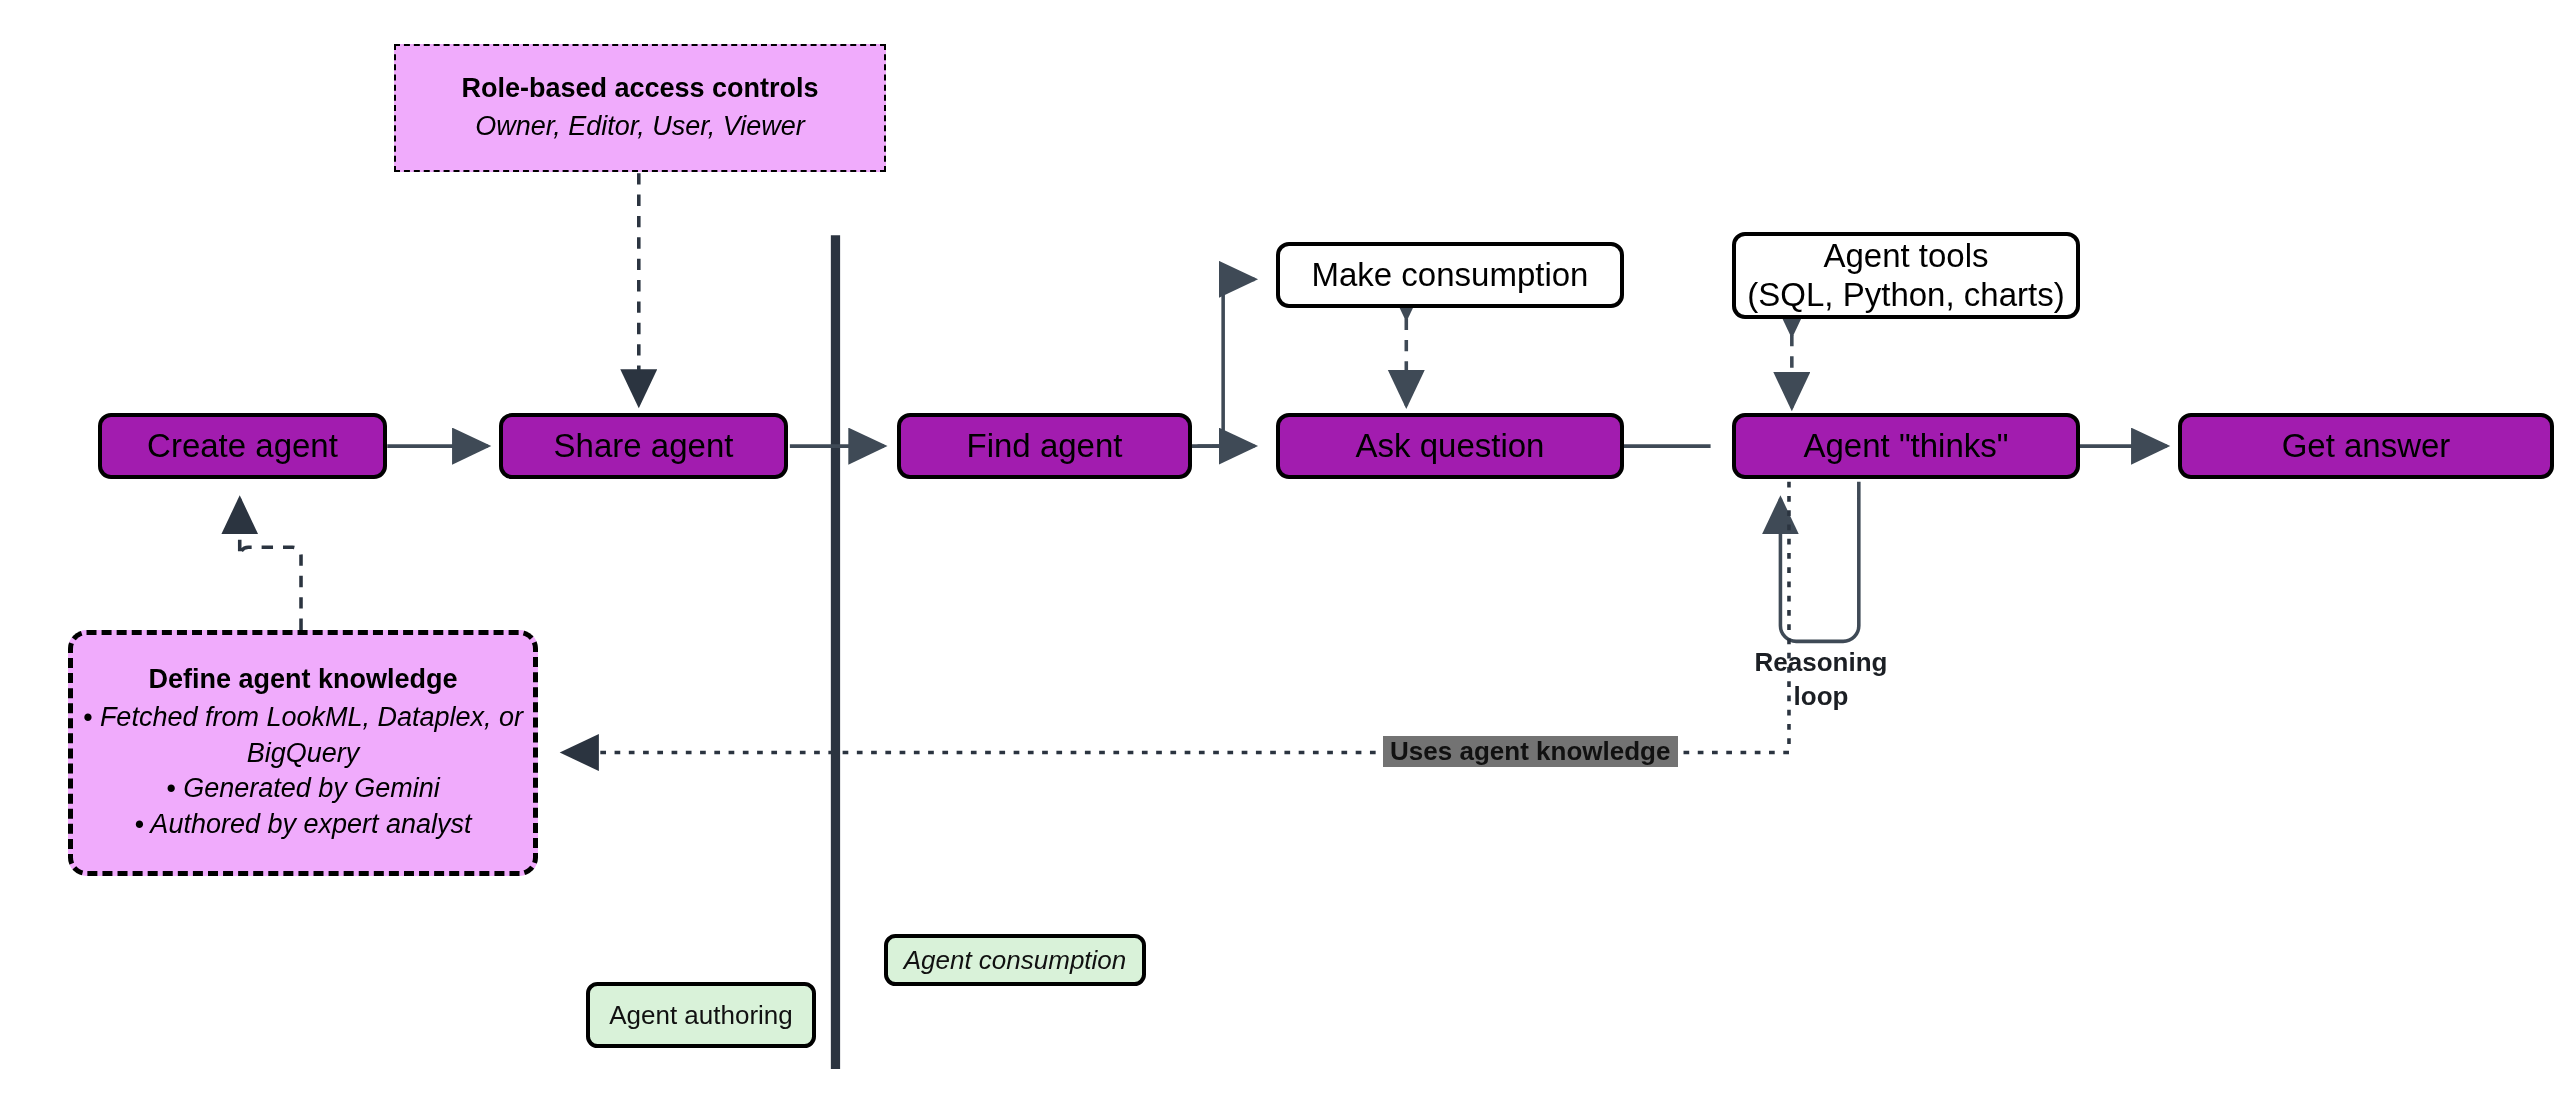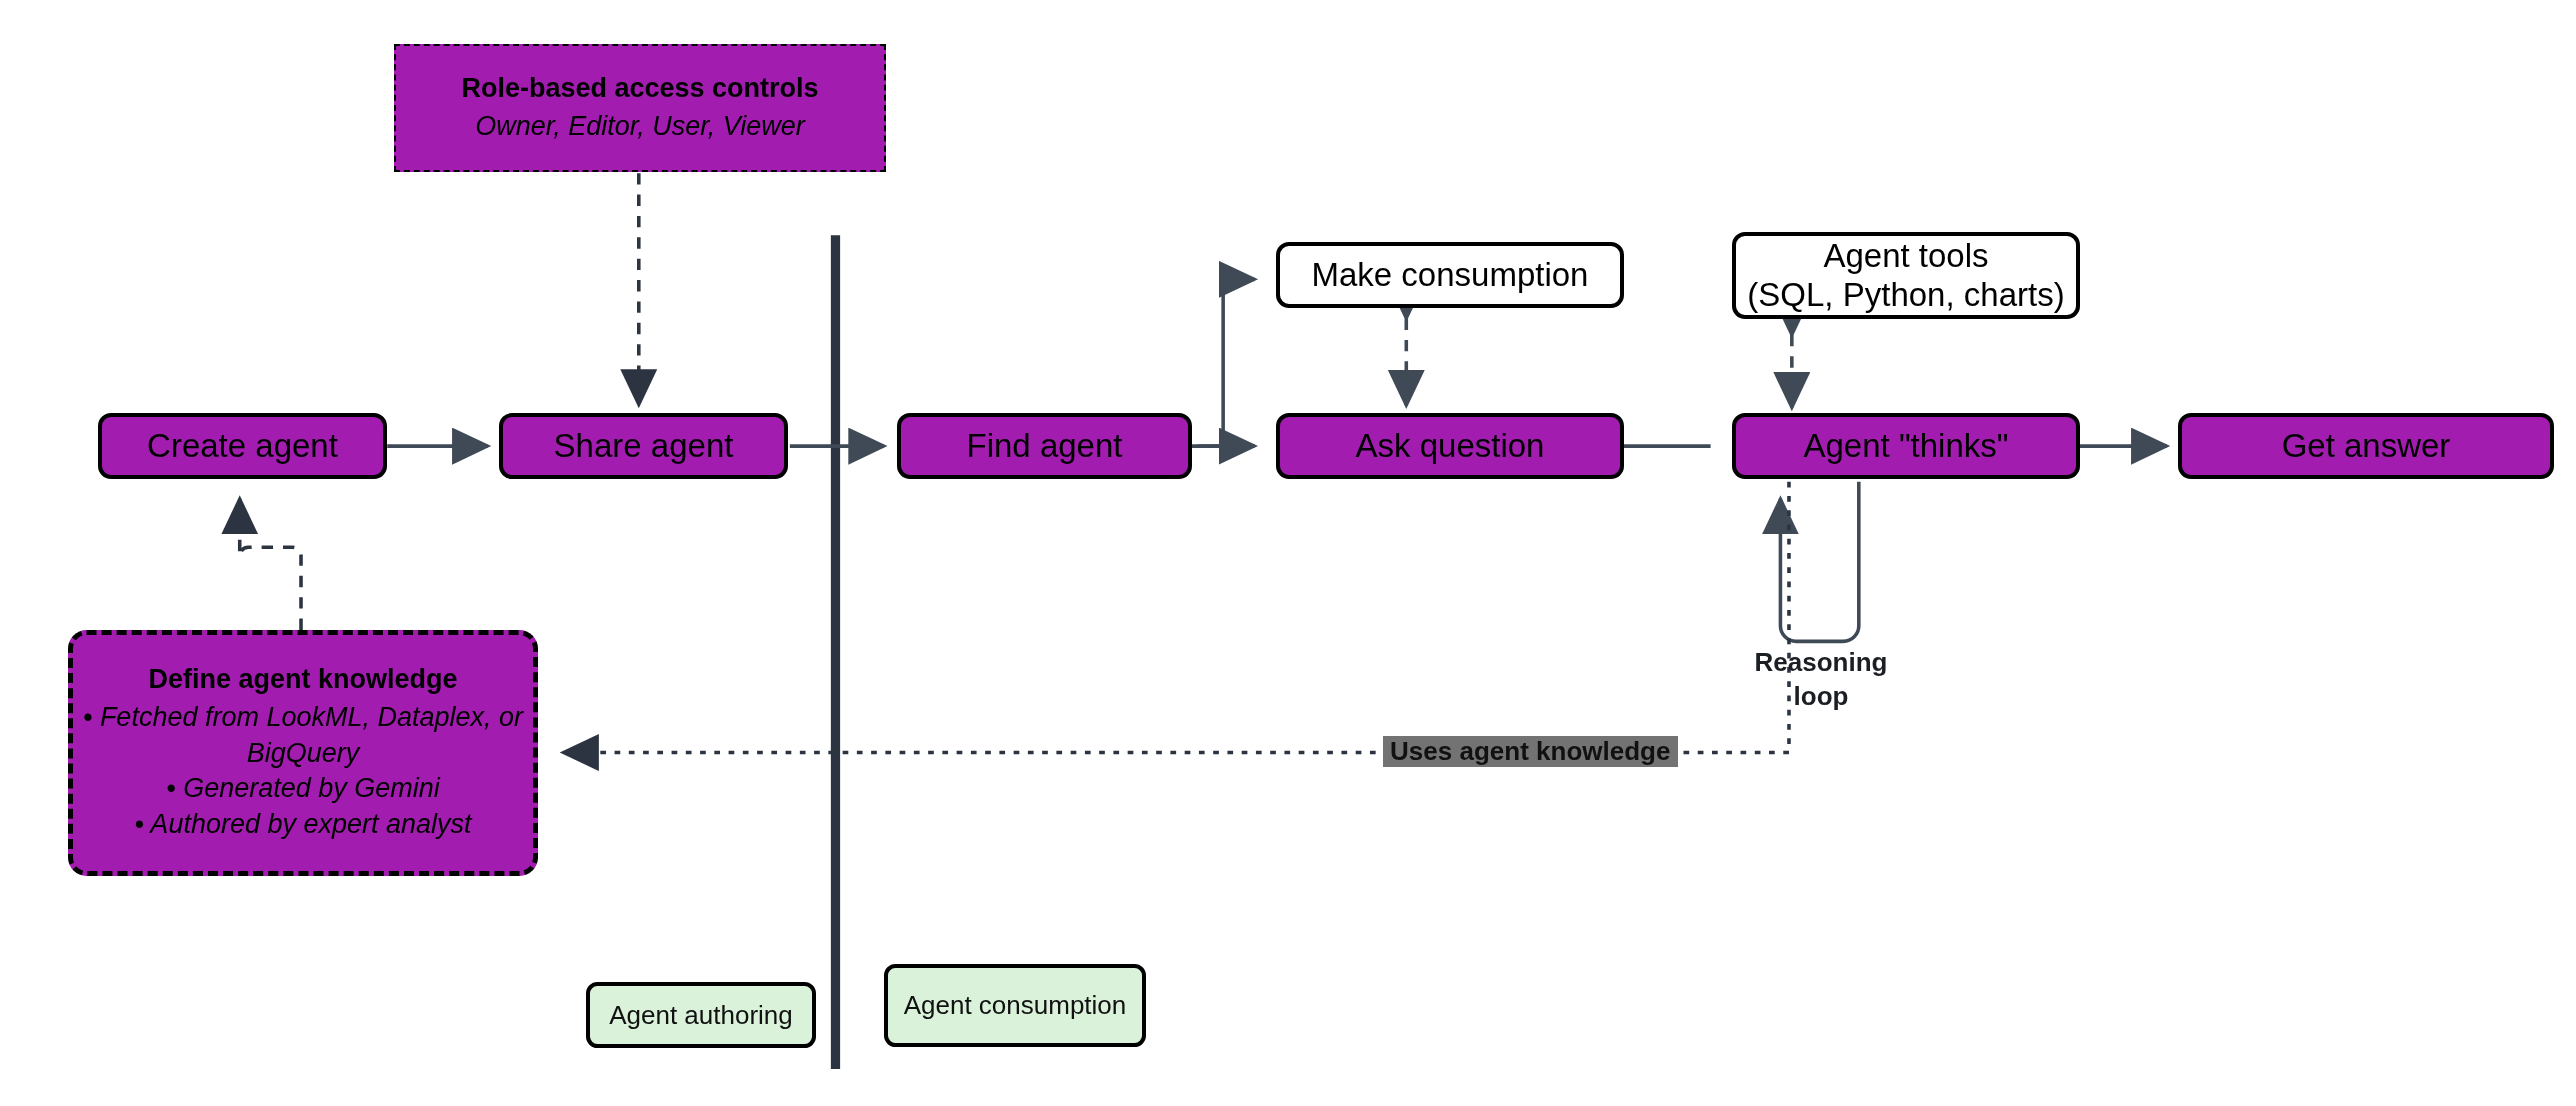--- a/index.html
+++ b/index.html
@@ -6,21 +6,21 @@
   body{width:2576px;height:1106px;overflow:hidden;font-family:"Liberation Sans",sans-serif;}
   #stage{position:relative;width:2576px;height:1106px;background:#fff;}
   svg#diagram{position:absolute;inset:0;width:2576px;height:1106px;}
   .nodebox{position:absolute;box-sizing:border-box;border:4.3px solid #000;border-radius:13px;
            display:flex;align-items:center;justify-content:center;text-align:center;
            font-size:33px;color:#000;line-height:1.18;background:#ffffff;}
   .nodebox.blue{background:#a21caf;}
   .nodebox.white{background:#ffffff;}
   .notebox{position:absolute;box-sizing:border-box;border:2.9px dashed #000;
            display:flex;flex-direction:column;align-items:center;justify-content:center;
-           text-align:center;background:#a21caf;color:#000;}
+           text-align:center;background:#f0abfc;color:#000;}
   .notebox.rounded{border-radius:18.5px;border-width:5px;}
   .note-title{font-weight:bold;font-size:27px;line-height:1.25;margin-bottom:2.9px;}
   .note-sub{font-style:italic;font-size:27px;line-height:1.3;}
   .note-list{list-style:none;margin:0;padding:0;font-style:italic;font-size:27px;line-height:1.32;}
   .note-list li{white-space:nowrap;}
   .note-list li.wrap{white-space:normal;max-width:442px;}
   .legendbox{position:absolute;box-sizing:border-box;border:4.3px solid #000;border-radius:11.4px;
              background:#d9f2d9;display:flex;align-items:center;justify-content:center;
              font-size:26px;color:#111;}
   .looplabel{position:absolute;font-weight:bold;font-size:26px;color:#1b1f24;
@@ -124,18 +124,18 @@
     <div>Reasoning</div>
     <div>loop</div>
   </div>
 
   <div class="edgelabel" style="left:1383px;top:736px;">Uses agent knowledge</div>
 
   <div class="legendbox" style="left:586px;top:982px;width:230px;height:66px;">
     <span>Agent authoring</span>
   </div>
 
-  <div class="legendbox" style="left:884px;top:964px;width:262px;height:83px;">
+  <div class="legendbox" style="left:884px;top:934px;width:262px;height:52px;font-style:italic;">
     <span>Agent consumption</span>
   </div>
 
 </div>
 
 
 </body></html>

